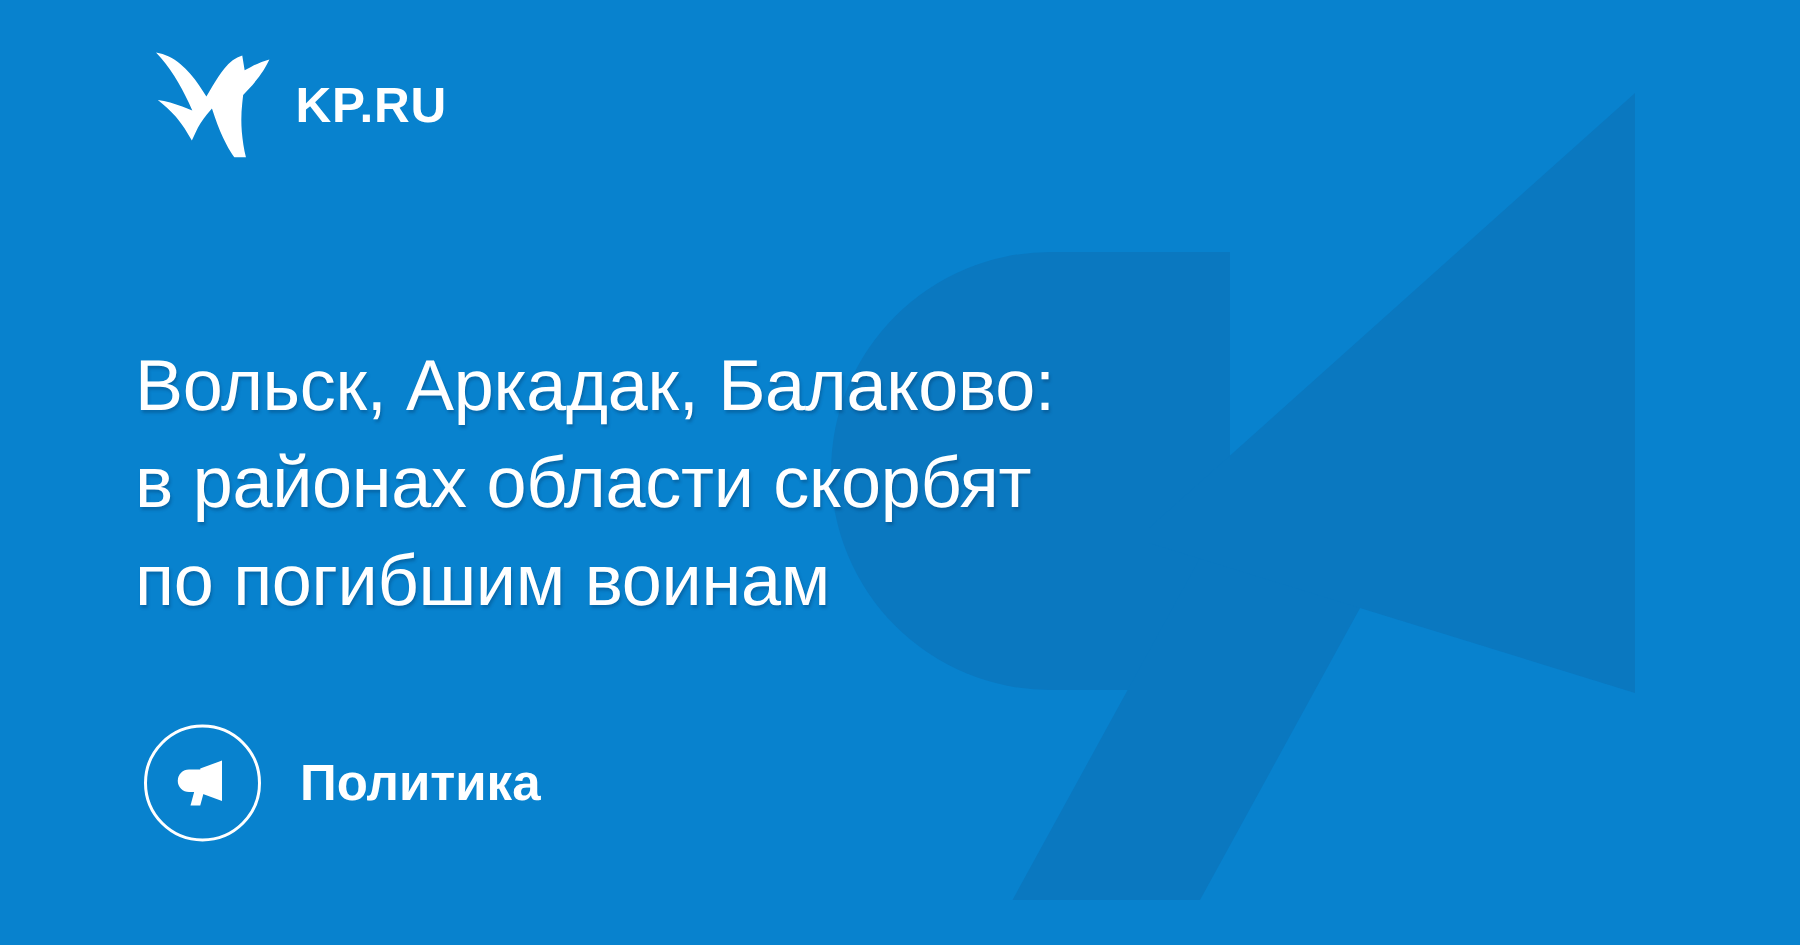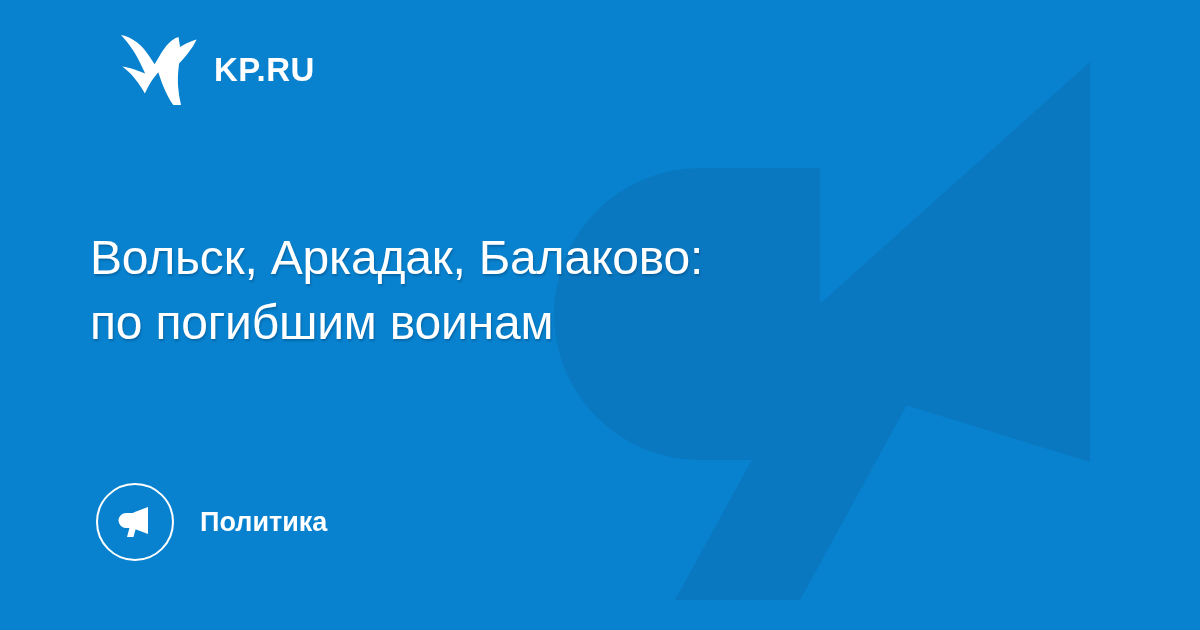--- a/index.html
+++ b/index.html
@@ -24,21 +24,21 @@
     position: absolute;
     inset: 0;
     width: 1200px;
     height: 630px;
     pointer-events: none;
   }
 
   
   #brand {
     position: absolute;
-    left: 116px;
+    left: 99px;
     top: 33px;
     display: flex;
     align-items: center;
     height: 72px;
   }
 
   #brand-bird {
     width: 82px;
     height: 72px;
     display: block;
@@ -99,21 +99,21 @@
 
   #category-megaphone {
     width: 44px;
     height: 44px;
     display: block;
   }
 
   #category-label {
     margin-left: 26px;
     color: #ffffff;
-    font-size: 27px;
+    font-size: 34px;
     font-weight: 700;
     line-height: 1;
     white-space: nowrap;
   }
 </style>
 </head>
 <body>
 
 <div id="card">
 
@@ -166,20 +166,21 @@
                  C 76.3 7.8 72.2 9.5 68.3 11.6
                  L 64.1 13.9
                  Z"></path>
       </g>
     </svg>
     <div id="brand-word">KP.RU</div>
   </div>
 
   <h1 id="headline">
     <span class="hl-line">Вольск, Аркадак, Балаково:</span>
+    <span class="hl-line">в районах области скорбят</span>
     <span class="hl-line">по погибшим воинам</span>
   </h1>
 
   <div id="category">
     <div id="category-circle">
       <svg id="category-megaphone" viewBox="0 0 44 44" xmlns="http://www.w3.org/2000/svg" aria-hidden="true">
         <g fill="#ffffff">
 
           <path d="M 13 13
                    L 21 13

